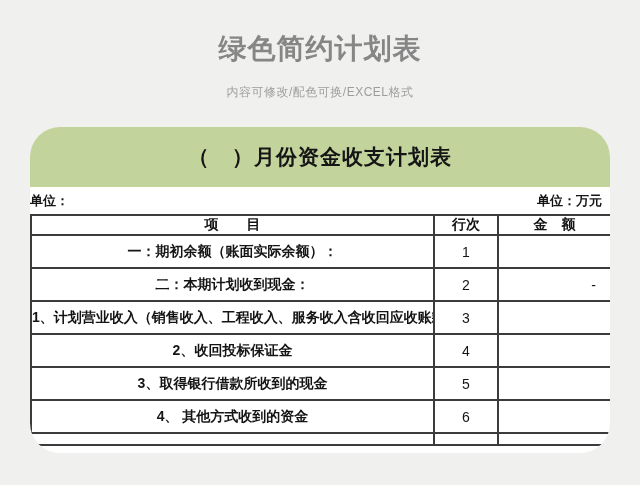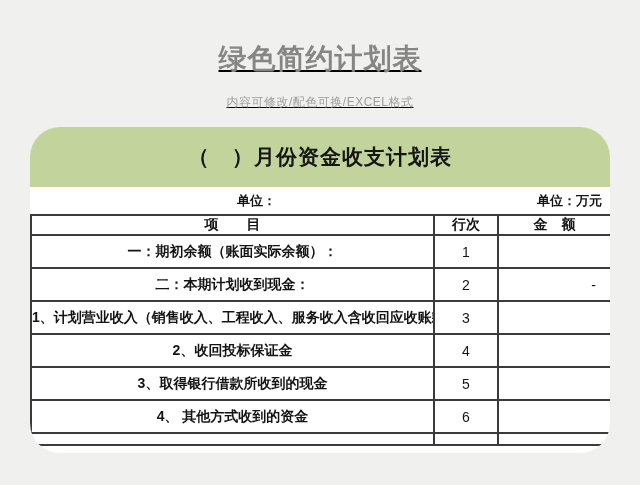--- a/index.html
+++ b/index.html
@@ -3,21 +3,21 @@
 <meta charset="utf-8">
 <style>
   * { margin:0; padding:0; box-sizing:border-box; }
   html,body { width:640px; height:485px; }
   body {
     background:#f0f0ee;
     font-family:"Liberation Sans","DejaVu Sans",sans-serif;
     position:relative;
     overflow:hidden;
   }
-  .page-header { padding-top:40px; text-align:center;text-decoration:underline; }
+  .page-header { padding-top:30px; text-align:center; }
   .page-title {
     font-size:28px; font-weight:bold; color:#868686; letter-spacing:1px;
   }
   .page-subtitle {
     margin-top:16px; font-size:12px; color:#9d9d9d; letter-spacing:0.5px;
   }
   .card {
     position:absolute; left:30px; top:127px; width:580px; height:326px;
     background:#ffffff; overflow:hidden;border-radius:30px;
   }
@@ -25,21 +25,21 @@
     height:60px; background:#c2d39c;
     display:flex; align-items:center; justify-content:center;
   }
   .banner-title {
     font-size:21px; font-weight:bold; color:#151515; letter-spacing:1px;
   }
   .unit-row {
     height:27px; display:flex; align-items:center;
     font-size:13px; font-weight:bold; color:#151515;
   }
-  .unit-left { width:453px; text-align:center; }
+  .unit-left { width:453px; text-align:left; }
   .unit-right { flex:1; text-align:right; padding-right:8px; }
   table.plan {
     width:580px; border-collapse:collapse; table-layout:fixed;
   }
   table.plan td, table.plan th {
     border:2px solid #3b3b3b; overflow:hidden; white-space:nowrap;
     font-size:14px; color:#141414; vertical-align:middle;
   }
   col.c-item { width:403px; }
   col.c-line { width:64px; }

